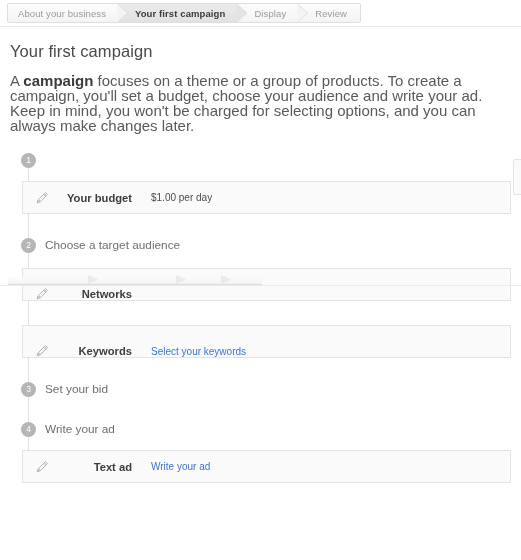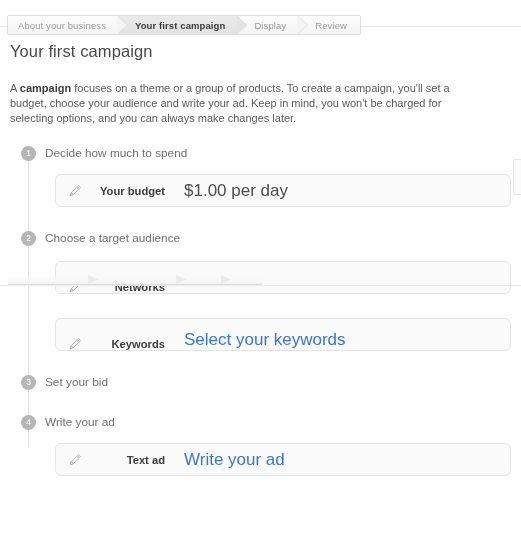--- a/index.html
+++ b/index.html
@@ -22,21 +22,21 @@
   .breadcrumb-bar {
     position: relative;
     height: 27px;
     background: #ffffff;
     border-bottom: 1px solid #e8e8e8;
     box-sizing: border-box;
   }
   .breadcrumb {
     position: absolute;
     left: 7px;
-    top: 15px;
+    top: 3px;
     height: 20px;
     display: flex;
     align-items: stretch;
     border: 1px solid #dedede;
     border-radius: 2px;
     background: #fbfbfb;
     box-sizing: border-box;
     overflow: hidden;
   }
   .crumb {
@@ -90,22 +90,22 @@
     position: relative;
   }
   .page-title {
     margin: 15px 0 0 0;
     font-size: 16.5px;
     font-weight: normal;
     color: #4a4a4a;
     letter-spacing: 0.1px;
   }
   .page-desc {
-    margin: 20px 0 0 0;
-    font-size: 11px;
+    margin: 12px 0 0 0;
+    font-size: 15px;
     line-height: 15px;
     color: #5a5a5a;
     max-width: 475px;
   }
   .page-desc b { font-weight: bold; color: #3c3c3c; }
 
   
   .steps {
     position: relative;
     margin-top: 18px;
@@ -142,25 +142,25 @@
     flex: 0 0 auto;
     font-weight: normal;
   }
   .step-title {
     margin-left: 9px;
     font-size: 11.8px;
     color: #6f6f6f;
   }
 
   .card {
-    margin: 12px 0 0 45px;
+    margin: 12px 0 0 12px;
     height: 33px;
     background: #fafafa;
     border: 1px solid #e4e4e4;
-    border-radius: 6px;
+    border-radius: 0;
     display: flex;
     align-items: center;
     box-sizing: border-box;
   }
   .card.spaced { margin-top: 14px; align-items: flex-end; }
 
   .pencil {
     width: 13px;
     height: 13px;
     margin-left: 13px;
@@ -171,21 +171,21 @@
     width: 73px;
     margin-left: 10px;
     text-align: right;
     font-size: 11.2px;
     font-weight: bold;
     color: #3c3c3c;
     flex: 0 0 auto;
   }
   .row-value {
     margin-left: 19px;
-    font-size: 17px;
+    font-size: 10px;
     color: #4c4c4c;
     white-space: nowrap;
     overflow: hidden;
   }
   .row-value.link {
     color: #3b74d7;
     cursor: pointer;
   }
 
   .step-gap { height: 22px; }
@@ -279,21 +279,20 @@
   <p class="page-desc">
     <span>A </span><b>campaign</b><span> focuses on a theme or a group of products. To create a campaign, you'll set a budget, choose your audience and write your ad. Keep in mind, you won't be charged for selecting options, and you can always make changes later.</span>
   </p>
 
   <div class="steps">
     <div class="rail"></div>
 
     <div class="step">
       <div class="step-head">
         <div class="step-num">1</div>
-        <div class="step-title">Decide how much to spend</div>
       </div>
       <div class="card">
         <svg class="pencil" viewBox="0 0 16 16">
           <path d="M11.6 1.9l2.5 2.5-1.3 1.3-2.5-2.5zM9.5 4l2.5 2.5-6.6 6.6-2.5-2.5zM2.3 11.4l2.3 2.3-3.1.8z" fill="none" stroke="#a8a8a8" stroke-width="1.1" stroke-linejoin="round"></path>
         </svg>
         <div class="row-label">Your budget</div>
         <div class="row-value">$1.00 per day</div>
       </div>
     </div>
 

